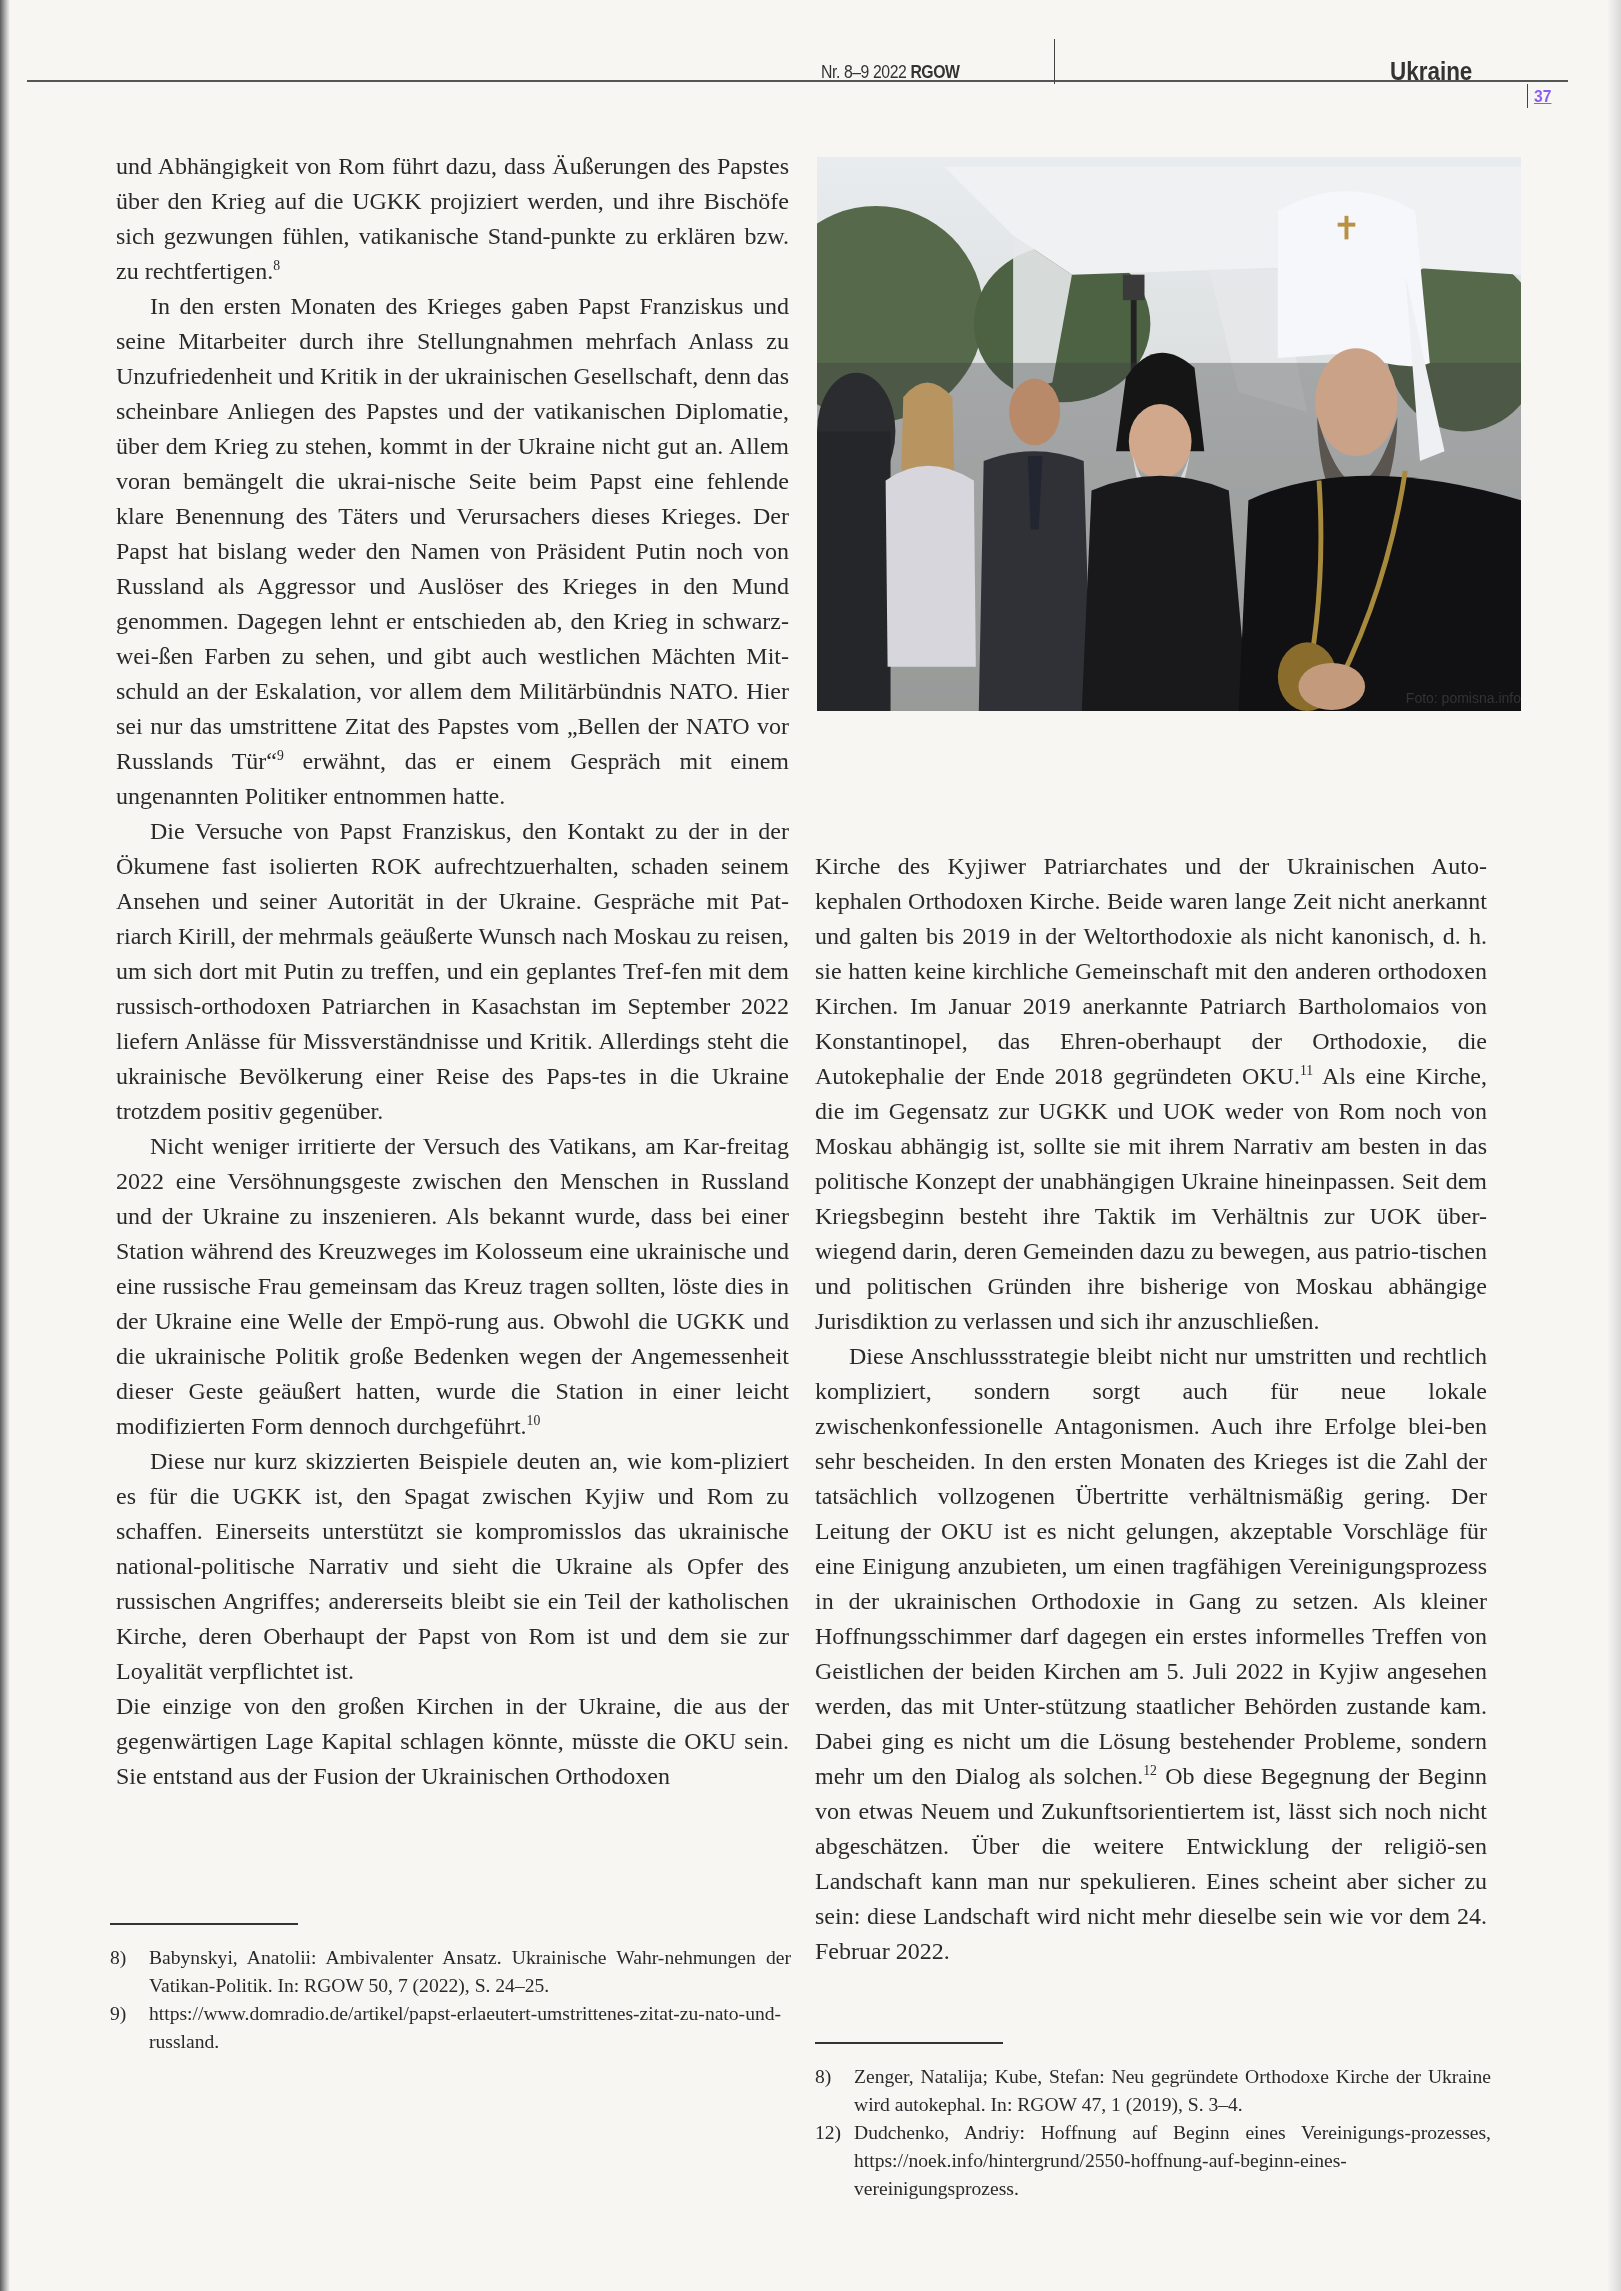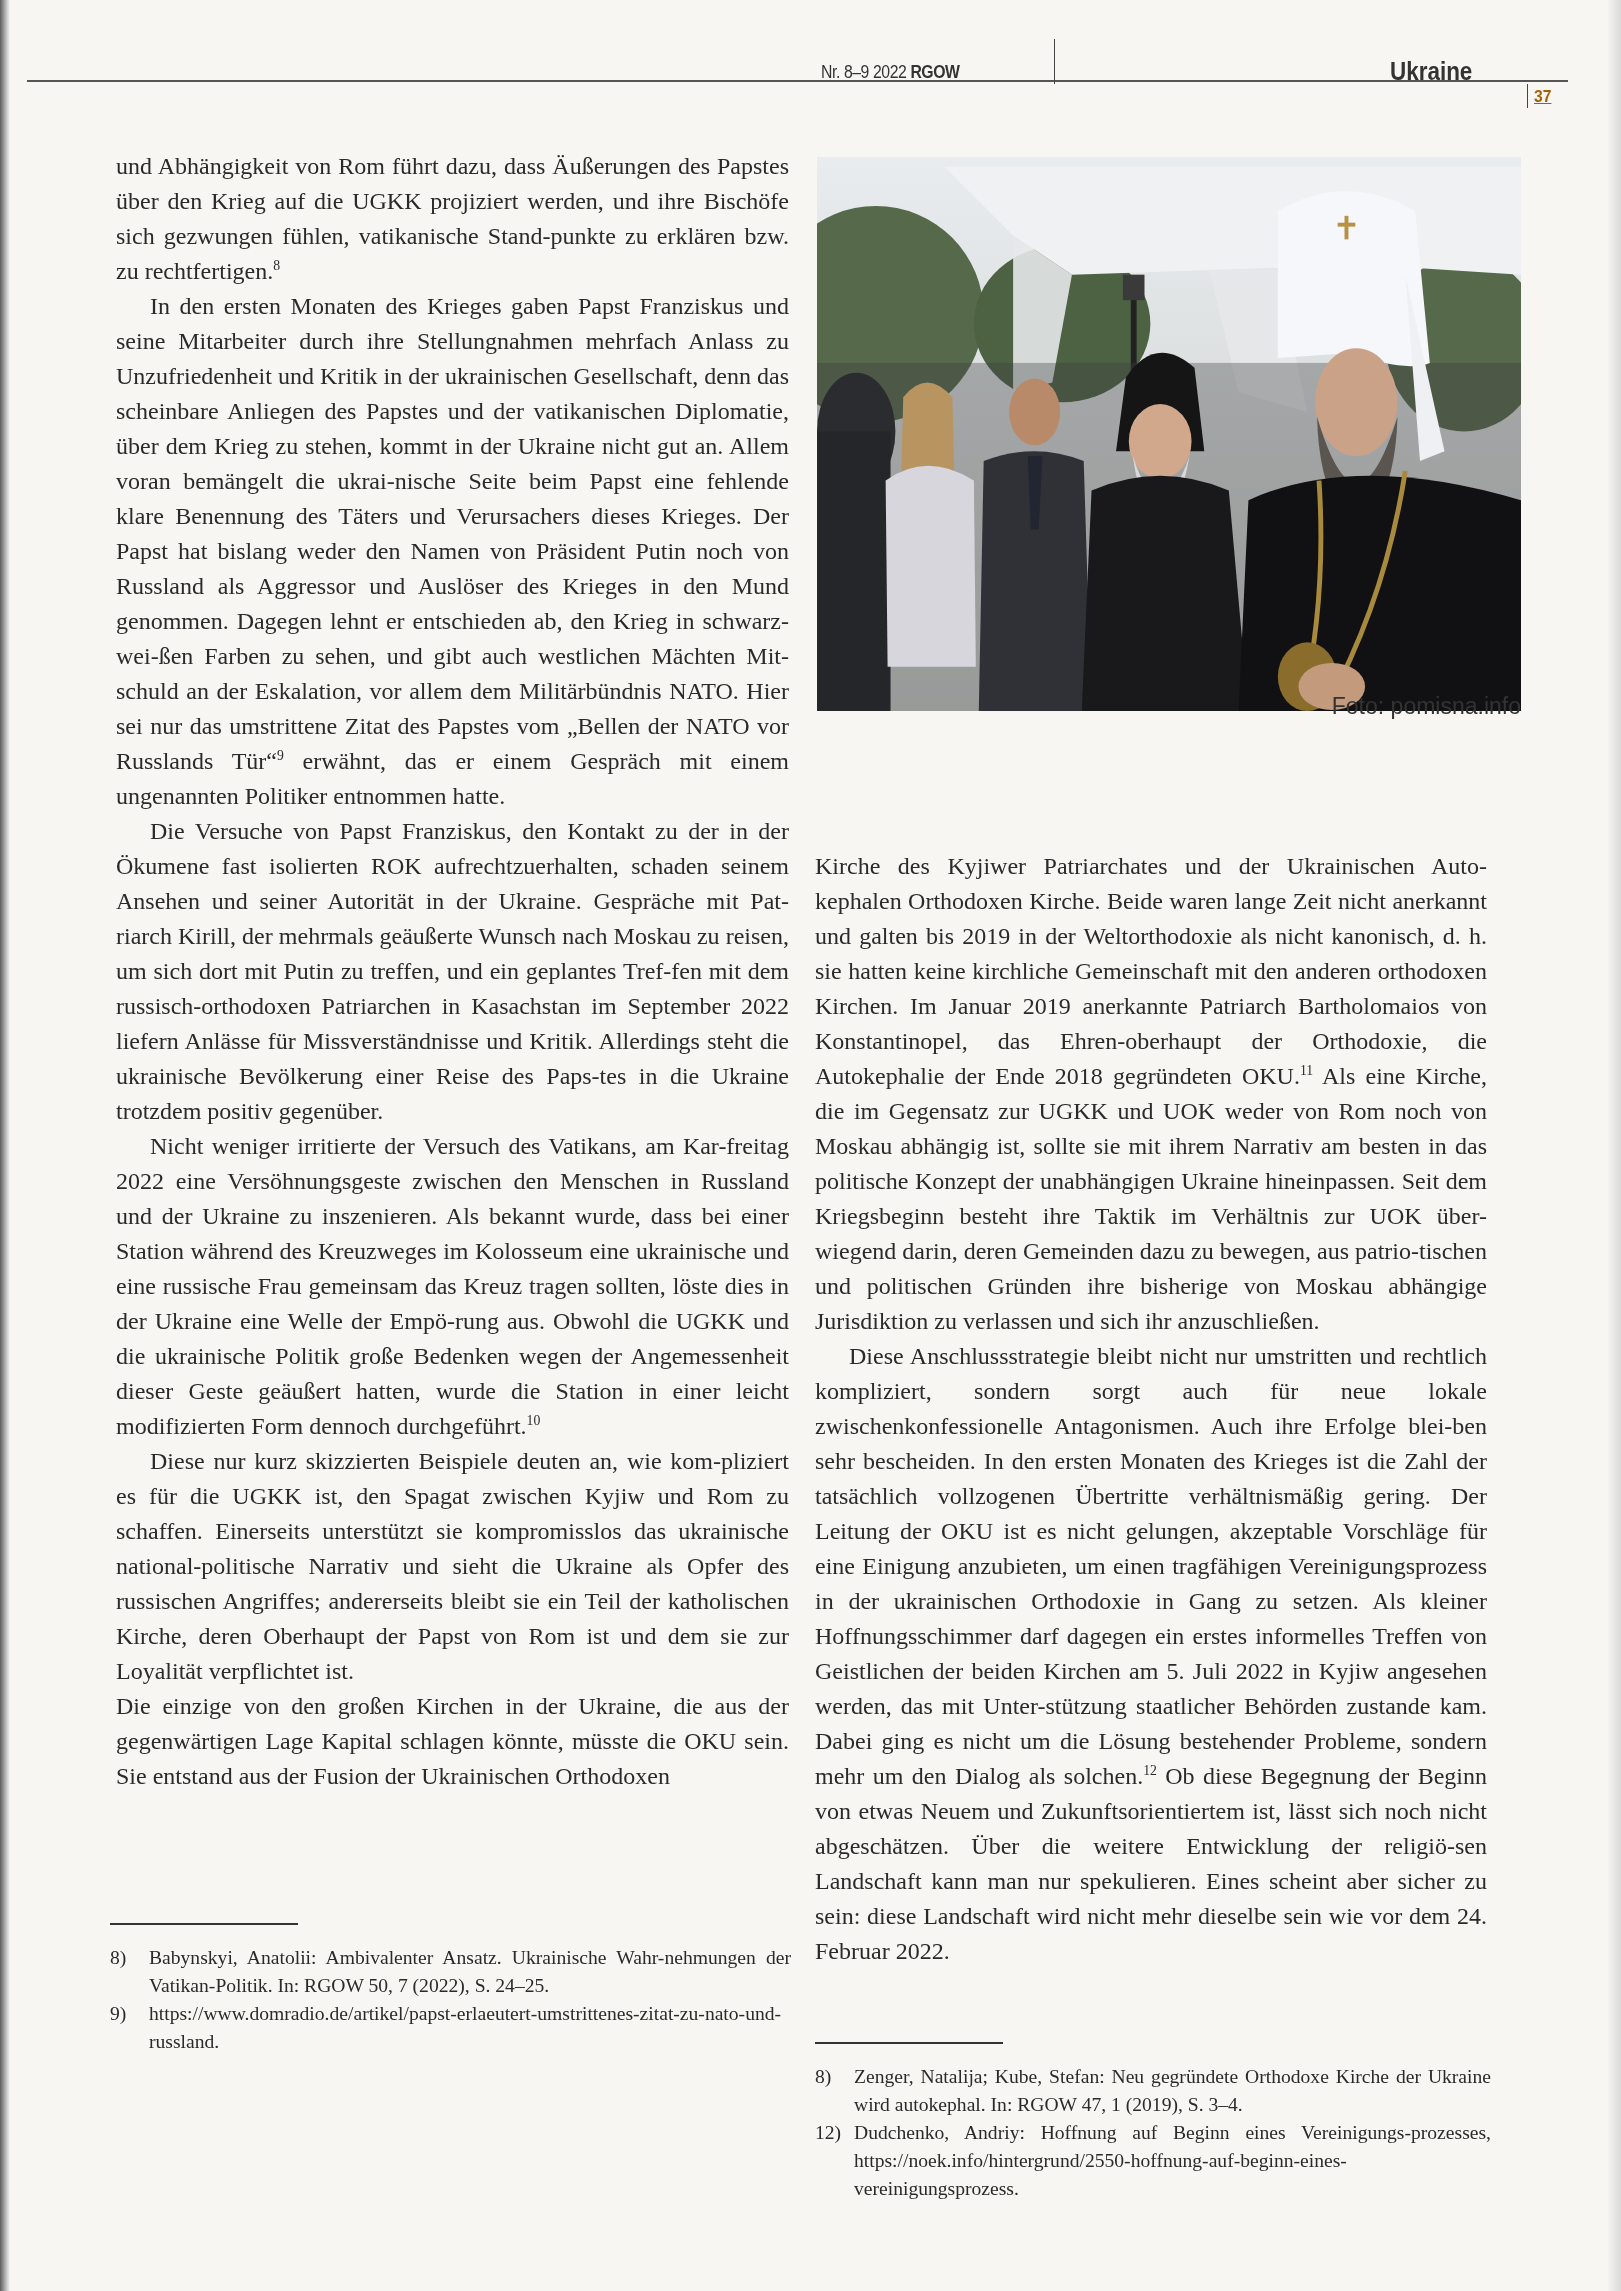--- a/index.html
+++ b/index.html
@@ -17,21 +17,21 @@
   
   .header-rule { position: absolute; left: 27.4px; top: 80px; width: 1541px; height: 2px; background: #555; }
   .header-issue { position: absolute; left: 821px; top: 61px; font-family: "Liberation Sans", sans-serif;
     font-size: 18.6px; color: #333; letter-spacing: -0.5px; transform: scaleX(0.85); transform-origin: left; }
   .header-issue b { font-weight: bold; }
   .header-divider { position: absolute; left: 1054px; top: 39px; width: 1px; height: 45px; background: #444; }
   .header-section { position: absolute; left: 1390px; top: 57px; font-family: "Liberation Sans", sans-serif;
     font-size: 25.5px; font-weight: bold; color: #333; transform: scaleX(0.88); transform-origin: left; }
   .page-num-bar { position: absolute; left: 1527px; top: 84px; width: 1px; height: 23.5px; background: #444; }
   .page-num { position: absolute; left: 1534px; top: 88px; font-family: "Liberation Sans", sans-serif;
-    font-size: 15.7px; font-weight: bold; color: #a16207; text-decoration: underline; }
+    font-size: 15.7px; font-weight: bold; color: #8b5cf6; text-decoration: underline; }
 
   
   .col { position: absolute; font-size: 24px; line-height: 35px; text-align: justify; hyphens: manual; }
   .col-left { left: 116px; top: 149px; width: 673px; }
   .col-right { left: 815px; top: 849px; width: 672px; }
   .col p { margin: 0; }
   .col p.indent { text-indent: 34px; }
   sup { font-size: 13.7px; line-height: 0; vertical-align: 8.8px; }
 
   .subhead { margin: 35px 0 0 0; font-weight: bold; font-size: 24.5px; line-height: 35px; }
@@ -46,21 +46,21 @@
   .fn-num { width: 39px; flex: none; }
   .fn-text { flex: 1; }
 
   
   .photo { position: absolute; left: 817px; top: 157px; width: 704px; height: 554px; overflow: hidden;
     background: #6b7a5a; }
   .photo svg { display: block; }
 
   .caption { position: absolute; left: 817px; top: 727px; width: 704px;
     font-family: "Liberation Sans", "DejaVu Sans", sans-serif; font-size: 20px; line-height: 26.5px; color: #333; }
-  .caption .credit { position: absolute; right: 0; bottom: 8px; font-size: 23px; }
+  .caption .credit { position: absolute; right: 0; bottom: 16px; font-size: 14px; }
 </style>
 </head>
 <body>
 
 <div class="scan-edge-left"></div>
 <div class="scan-edge-right"></div>
 
 <div class="header-rule"></div>
 <div class="header-issue">
   <span>Nr. 8–9 2022</span>

